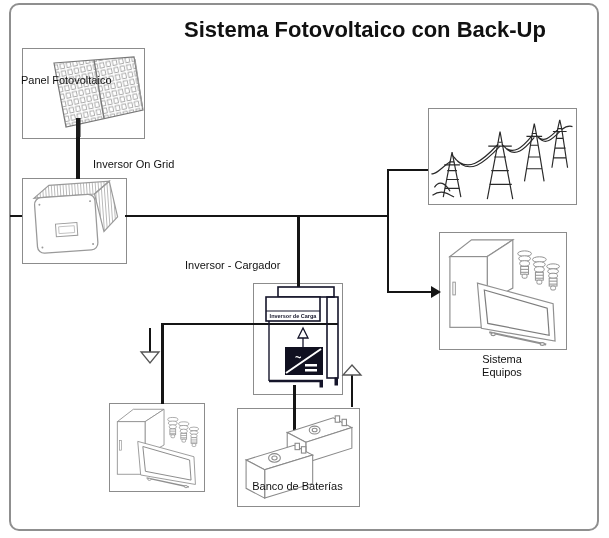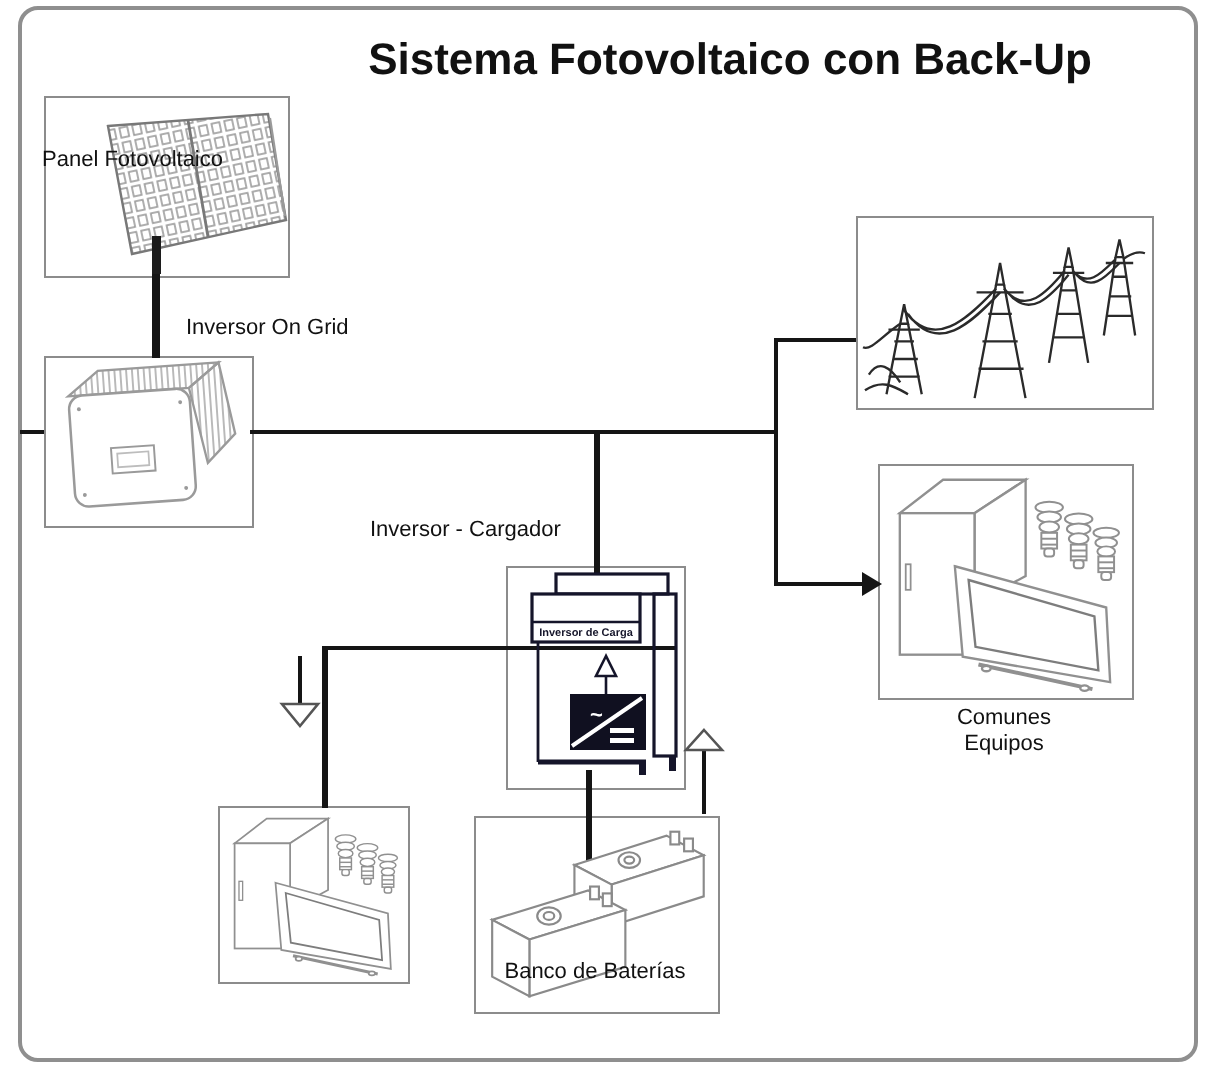--- a/index.html
+++ b/index.html
@@ -208,17 +208,17 @@
   </svg>
 
   <div class="lbl" style="left:21px;top:26px;margin-top:48px;">Panel Fotovoltaico</div>
   <div class="lbl" style="left:93px;top:158px;">Inversor On Grid</div>
   <div class="lbl" style="left:185px;top:259px;">Inversor - Cargador</div>
 
 
   <div class="lbl lblc" style="left:237px;top:480px;width:121px;">Banco de Baterías</div>
 
   <div class="lbl lblc" style="left:440px;top:353px;width:124px;">
-    <div>Comunes</div>
+    <div>Sistema</div>
     <div>Equipos</div>
   </div>
 
 </div>
 
 </body></html>

